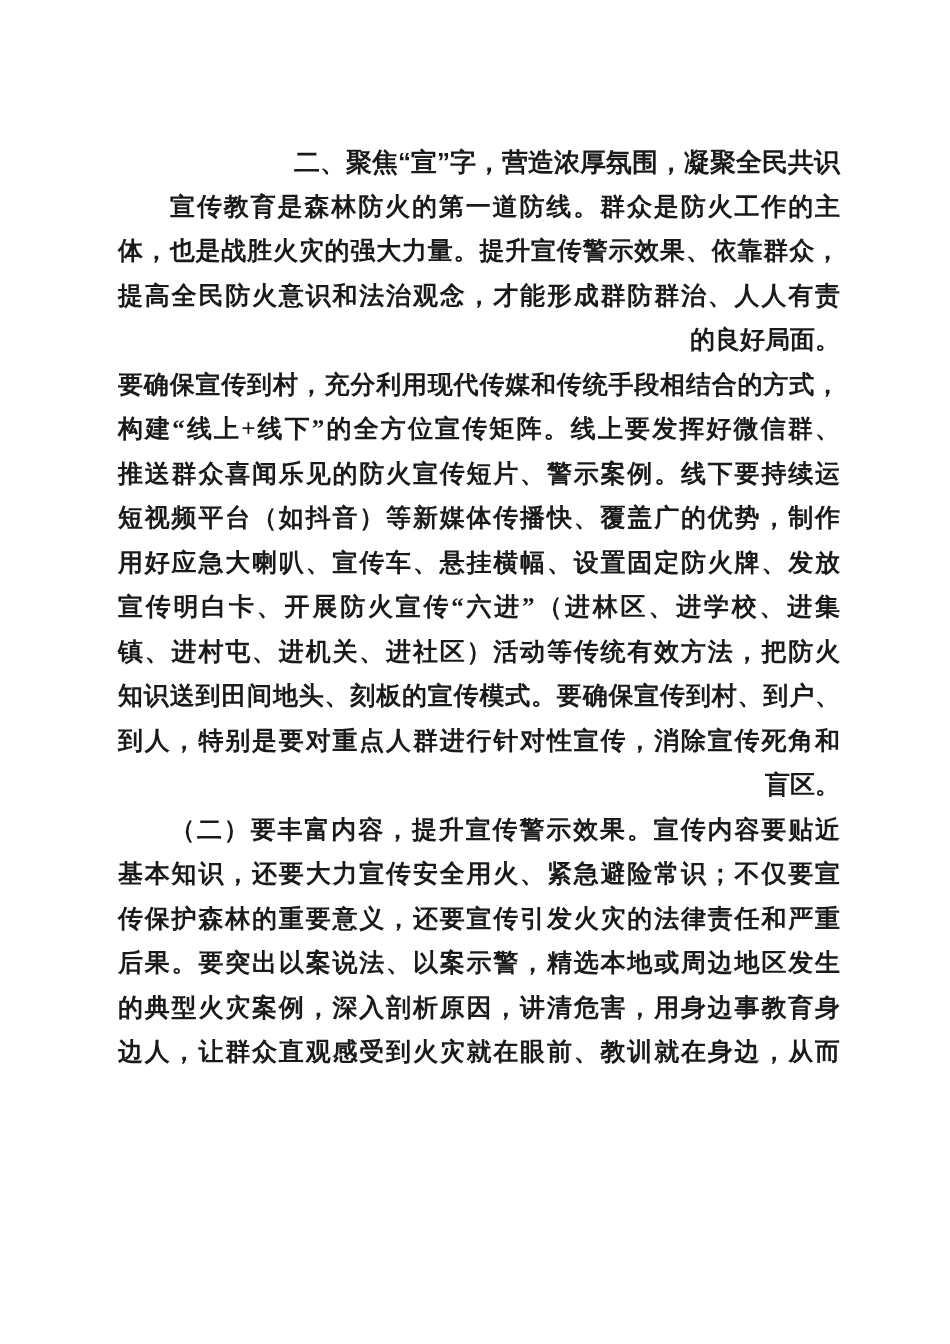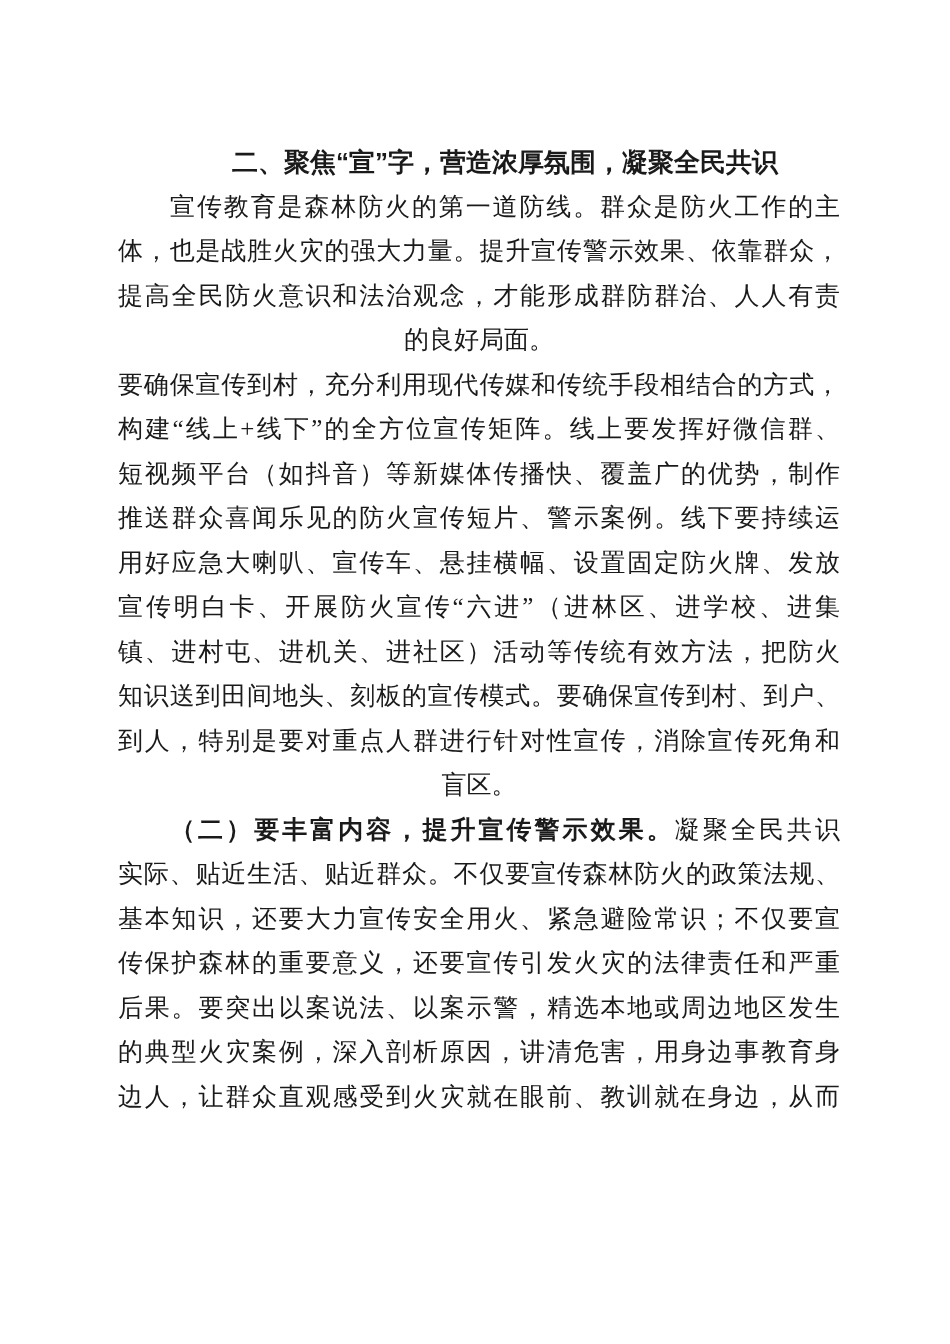--- a/index.html
+++ b/index.html
@@ -19,62 +19,61 @@
     left: 118px;
     top: 140px;
     width: 722px;
     color: #1a1a1a;
     font-family: "Liberation Serif", "DejaVu Serif", serif;
   }
   .line {
     height: 44.5px;
     line-height: 44.5px;
     font-size: 25px;
-    text-align: center;
+    text-align: right;
     white-space: nowrap;
   }
   .line.jfy {
     white-space: normal;
     text-align: justify;
     text-align-last: justify;
     text-justify: distribute;
     text-justify: inter-character;
   }
   .line.indent {
     text-indent: 52px;
   }
   .line.heading {
     font-family: "Liberation Sans", "DejaVu Sans", sans-serif;
     font-weight: 700;
     font-size: 26px;
   }
-  .seg { font-weight: normal; }
+  .seg { font-weight: bold; }
   .seg.bold { font-weight: 700; }
 </style>
 </head>
 <body>
 
 <div class="page">
   <div class="text-block" id="text-block">
       <div class="line indent heading"><span class="seg bold">二、聚焦“宣”字，营造浓厚氛围，凝聚全民共识</span></div>
       <div class="line jfy indent"><span class="seg">宣传教育是森林防火的第一道防线。群众是防火工作的主</span></div>
       <div class="line jfy"><span class="seg">体，也是战胜火灾的强大力量。提升宣传警示效果、依靠群众，</span></div>
       <div class="line jfy"><span class="seg">提高全民防火意识和法治观念，才能形成群防群治、人人有责</span></div>
       <div class="line"><span class="seg">的良好局面。</span></div>
       <div class="line jfy"><span class="seg">要确保宣传到村，充分利用现代传媒和传统手段相结合的方式，</span></div>
       <div class="line jfy"><span class="seg">构建“线上+线下”的全方位宣传矩阵。线上要发挥好微信群、</span></div>
+      <div class="line jfy"><span class="seg">推送群众喜闻乐见的防火宣传短片、警示案例。线下要持续运</span></div>
       <div class="line jfy"><span class="seg">短视频平台（如抖音）等新媒体传播快、覆盖广的优势，制作</span></div>
-      <div class="line jfy"><span class="seg">推送群众喜闻乐见的防火宣传短片、警示案例。线下要持续运</span></div>
       <div class="line jfy"><span class="seg">用好应急大喇叭、宣传车、悬挂横幅、设置固定防火牌、发放</span></div>
       <div class="line jfy"><span class="seg">宣传明白卡、开展防火宣传“六进”（进林区、进学校、进集</span></div>
       <div class="line jfy"><span class="seg">镇、进村屯、进机关、进社区）活动等传统有效方法，把防火</span></div>
       <div class="line jfy"><span class="seg">知识送到田间地头、刻板的宣传模式。要确保宣传到村、到户、</span></div>
       <div class="line jfy"><span class="seg">到人，特别是要对重点人群进行针对性宣传，消除宣传死角和</span></div>
       <div class="line"><span class="seg">盲区。</span></div>
-      <div class="line jfy indent"><span class="seg bold">（二）要丰富内容，提升宣传警示效果。</span><span class="seg">凝聚全民共识</span></div>
-      <div class="line jfy"><span class="seg">实际、贴近生活、贴近群众。不仅要宣传森林防火的政策法规、</span></div>
+      <div class="line jfy indent"><span class="seg bold">（二）要丰富内容，提升宣传警示效果。</span><span class="seg">宣传内容要贴近</span></div>
       <div class="line jfy"><span class="seg">基本知识，还要大力宣传安全用火、紧急避险常识；不仅要宣</span></div>
       <div class="line jfy"><span class="seg">传保护森林的重要意义，还要宣传引发火灾的法律责任和严重</span></div>
       <div class="line jfy"><span class="seg">后果。要突出以案说法、以案示警，精选本地或周边地区发生</span></div>
       <div class="line jfy"><span class="seg">的典型火灾案例，深入剖析原因，讲清危害，用身边事教育身</span></div>
       <div class="line jfy"><span class="seg">边人，让群众直观感受到火灾就在眼前、教训就在身边，从而</span></div>
     </div>
 </div>
 
 </body></html>

